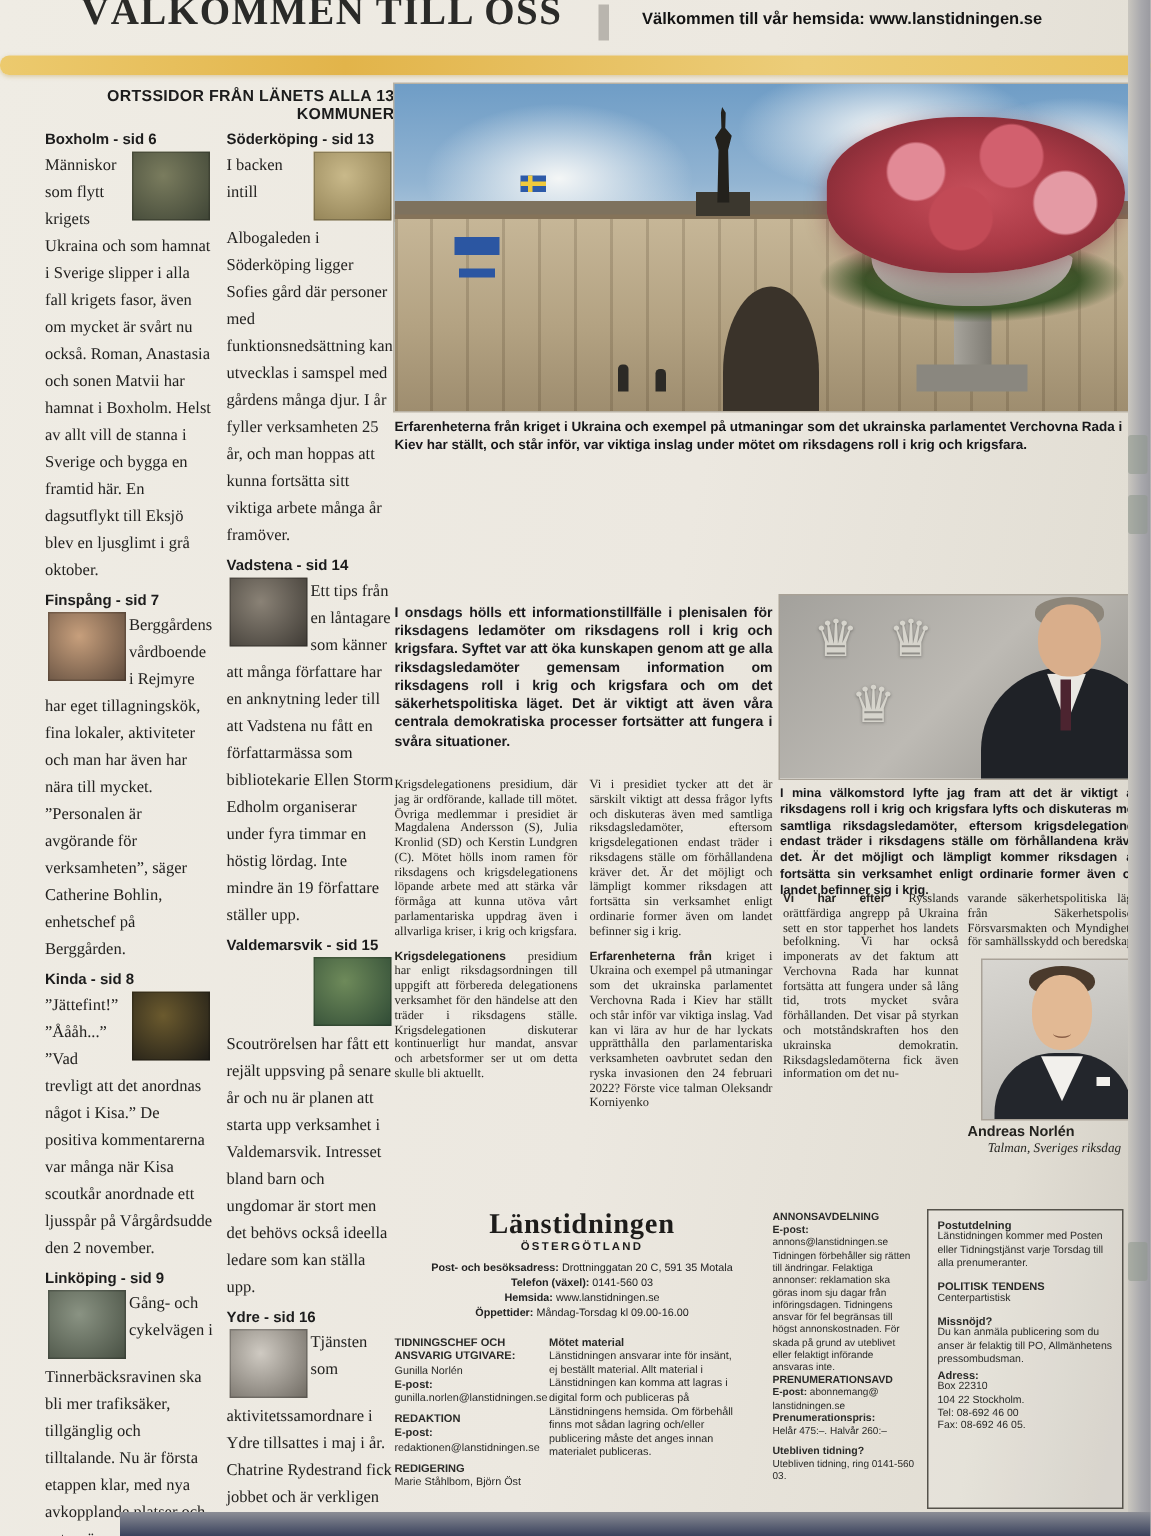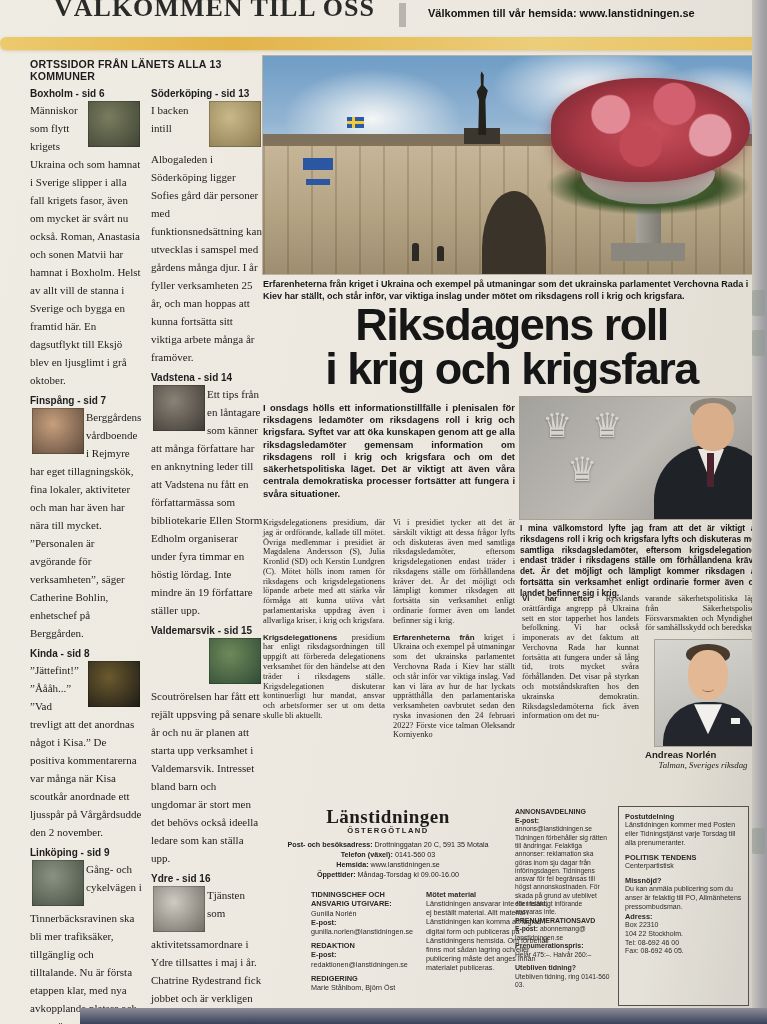--- a/index.html
+++ b/index.html
@@ -25,21 +25,21 @@
   .topbar-divider{position:absolute;left:399px;top:3px;width:7px;height:24px;background:#b9b5ae;}
   .topbar-tagline{position:absolute;left:428px;top:7px;font-size:11px;font-weight:700;color:#141414;}
   .yellow-stripe{position:absolute;left:0;top:37px;width:767px;height:13px;border-radius:6px;
     background:linear-gradient(90deg,#ecca6e,#e2b44a 30%,#eccd79 70%,#e8c261);box-shadow:0 1px 3px rgba(180,140,40,.35);}
   .date-banner{position:absolute;left:55px;top:86px;width:205px;height:24px;background:#0d0d0d;
     color:#f4f2ee;font-size:10.5px;font-weight:700;letter-spacing:.4px;
     display:flex;align-items:center;justify-content:center;}
 
   
   .local-panel{position:absolute;left:30px;top:58px;width:233px;}
-  .local-heading{margin:0 0 6px 0;font-size:10.6px;font-weight:700;text-align:left;letter-spacing:.2px;}
+  .local-heading{margin:0 0 6px 0;font-size:10.6px;font-weight:700;text-align:right;letter-spacing:.2px;}
   .muni-cols{display:flex;gap:9px;}
   .muni-col{width:112px;}
   .muni-item{margin-bottom:7px;}
   .muni-title{margin:0 0 1px 0;font-size:10px;font-weight:700;}
   .muni-text{font-family:"Liberation Serif",serif;font-size:11px;line-height:1.18;
     text-align:justify;hyphens:auto;color:#232220;}
   .thumb{width:52px;height:46px;margin:1px 2px 2px 2px;box-shadow:0 0 0 1px rgba(0,0,0,.2) inset;}
 
   
   .hero-photo{position:absolute;left:263px;top:56px;width:497px;height:218px;overflow:hidden;
@@ -114,21 +114,21 @@
   .author-name{font-family:"Liberation Sans",sans-serif;font-size:9.6px;font-weight:700;}
   .author-title{font-family:"Liberation Serif",serif;font-style:italic;font-size:8.8px;text-align:center;}
 
   
   .paper-footer{position:absolute;left:263px;top:806px;width:484px;height:204px;
     border-bottom:2px solid #6b675f;}
   .f-masthead{position:absolute;left:0;top:0;width:250px;text-align:center;}
   .f-logo{font-family:"Liberation Serif",serif;font-size:19px;font-weight:700;letter-spacing:.5px;color:#1d1c1a;}
   .f-region{font-size:7.6px;font-weight:700;letter-spacing:1.5px;margin-top:-2px;}
   .f-contact{margin-top:5px;font-size:7.2px;line-height:1.38;color:#222;}
-  .f-cols{position:absolute;left:0;top:84px;width:245px;display:flex;gap:12px;margin-left:48px;}
+  .f-cols{position:absolute;left:0;top:84px;width:245px;display:flex;}
   .f-col{font-size:7.2px;line-height:1.26;color:#2a2a28;}
   .f-colA{width:103px;}
   .f-colB{width:128px;}
   .f-colC{position:absolute;left:252px;top:2px;width:96px;font-size:6.7px;line-height:1.24;color:#2a2a28;}
   .f-boxD{position:absolute;left:355px;top:0;width:117px;height:188px;border:1px solid #55524b;
     padding:5px 6px;font-size:7px;line-height:1.26;color:#2a2a28;background:rgba(255,255,255,.12);}
   .fh{font-weight:700;font-size:7.4px;}
   .f-colC .fh{font-size:7px;}
   .f-gap{height:5px;}
 
@@ -243,21 +243,20 @@
     <div class="hp-person" style="left:30%;top:86%;" data-interactable="false"></div>
     <div class="hp-person" style="left:35%;top:87%;height:15px;" data-interactable="false"></div>
     <div class="hp-stem" data-interactable="false"></div>
     <div class="hp-base" data-interactable="false"></div>
     <div class="hp-greens" data-interactable="false"></div>
     <div class="hp-bowl" data-interactable="false"></div>
     <div class="hp-flowers" data-interactable="false"></div>
   </div>
   <p class="hero-caption" data-interactable="false">Erfarenheterna från kriget i Ukraina och exempel på utmaningar som det ukrainska parlamentet Verchovna Rada i Kiev har ställt, och står inför, var viktiga inslag under mötet om riksdagens roll i krig och krigsfara.</p>
 
-  <h1 class="headline" data-interactable="false"><span>Riksdagens roll</span><br><span>i krig och krigsfara</span></h1>
 
   <p class="intro" data-interactable="false">I onsdags hölls ett informationstillfälle i plenisalen för riksdagens ledamöter om riksdagens roll i krig och krigsfara. Syftet var att öka kunskapen genom att ge alla riksdagsledamöter gemensam information om riksdagens roll i krig och krigsfara och om det säkerhetspolitiska läget. Det är viktigt att även våra centrala demokratiska processer fortsätter att fungera i svåra situationer.</p>
 
   <div class="crest-photo" data-interactable="false">
     <span class="crown" style="left:22px;top:8px;" data-interactable="false">♛</span>
     <span class="crown" style="left:72px;top:8px;" data-interactable="false">♛</span>
     <span class="crown" style="left:47px;top:52px;" data-interactable="false">♛</span>
     <div class="cm-suit" data-interactable="false"></div>
     <div class="cm-shirt" data-interactable="false"></div>
     <div class="cm-tie" data-interactable="false"></div>

